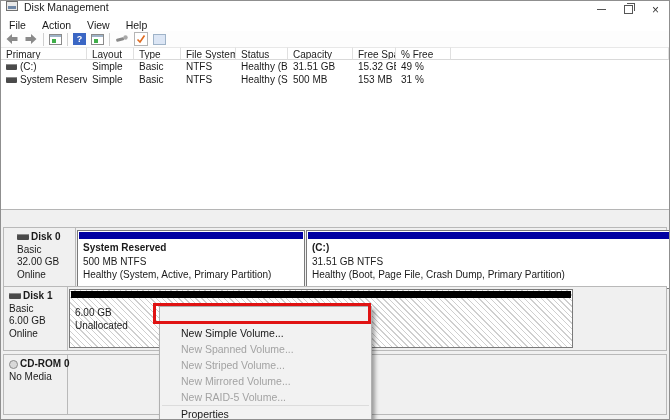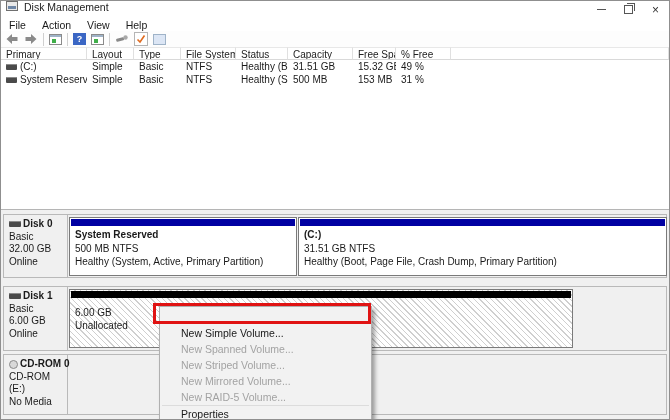--- a/index.html
+++ b/index.html
@@ -158,21 +158,21 @@
       <div class="vcell c4">Healthy (S...</div>
       <div class="vcell c5">500 MB</div>
       <div class="vcell c6">153 MB</div>
       <div class="vcell c7">31 %</div>
       <div class="vcell c8"></div>
     </div>
   </div>
 
   <div id="graph-view">
 
-    <div class="disk-row" style="top:4px;height:64px;">
+    <div class="disk-row" style="top:17px;height:64px;padding-left:8px;">
       <div class="disk-label">
         <div class="disk-name"><span class="disk-ico"></span><span>Disk 0</span></div>
         <div>Basic</div>
         <div>32.00 GB</div>
         <div>Online</div>
       </div>
       <div class="disk-graphic">
         <div class="part-box" style="left:1px;width:228px;">
           <div class="part-bar" style="background:#0000a2;"></div>
           <div class="part-text">
@@ -206,21 +206,20 @@
             <div>6.00 GB</div>
             <div>Unallocated</div>
           </div>
         </div>
       </div>
     </div>
 
     <div class="disk-row" style="top:144px;height:61px;">
       <div class="disk-label">
         <div class="disk-name"><span class="cd-ico"></span><span>CD-ROM 0</span></div>
-        <div>CD-ROM (E:)</div>
         <div style="">No Media</div>
       </div>
       <div class="disk-graphic"></div>
     </div>
 
   </div>
 
   <div id="context-menu">
     <div class="cm-item">New Simple Volume...</div>
     <div class="cm-item cm-disabled">New Spanned Volume...</div>

